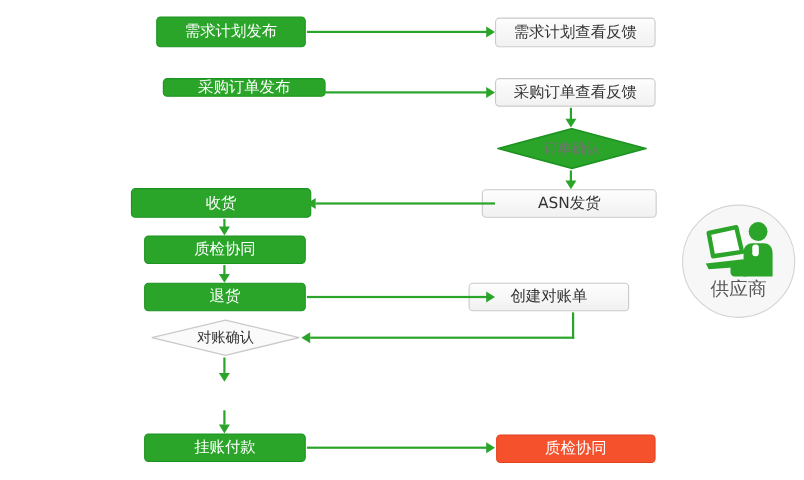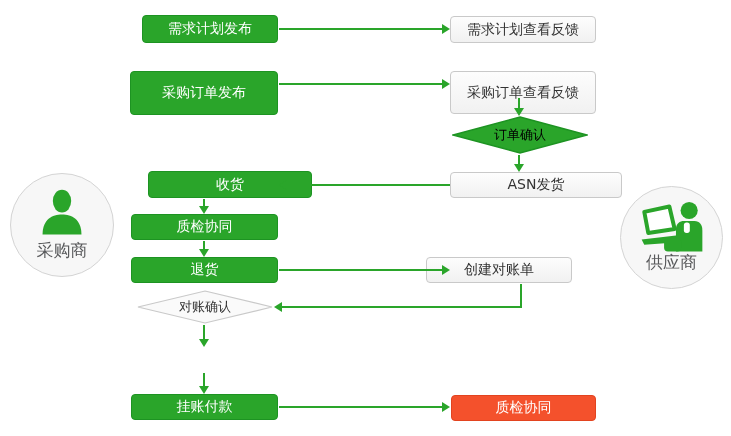--- a/index.html
+++ b/index.html
@@ -16,75 +16,66 @@
   .node{position:absolute;display:flex;align-items:center;justify-content:center;
         font-size:14px;border-radius:4px;box-sizing:border-box;white-space:nowrap;}
   .gbox{background:var(--green);border:1px solid var(--green-border);color:#ffffff;}
   .wbox{background:linear-gradient(180deg,#fdfdfd,#f1f1f1);border:1px solid var(--box-border);color:var(--text-dark);}
   .rbox{background:var(--red);border:1px solid var(--red-border);color:#ffffff;}
 
   .diamond{position:absolute;}
   .diamond svg{position:absolute;left:0;top:0;}
   .diamond .dlabel{position:absolute;left:0;top:0;width:100%;height:100%;
         display:flex;align-items:center;justify-content:center;font-size:13px;white-space:nowrap;}
-  .diamond.dgreen .dlabel{color:#000000;}
+  .diamond.dgreen .dlabel{color:#737373;}
   .diamond.dgray .dlabel{color:var(--text-dark);}
 
   .hline{position:absolute;height:2px;background:var(--green);}
   .vline{position:absolute;width:2px;background:var(--green);}
   .ah{position:absolute;width:0;height:0;}
   .ah-right{border-top:5px solid transparent;border-bottom:5px solid transparent;border-left:8px solid var(--green);}
   .ah-left{border-top:5px solid transparent;border-bottom:5px solid transparent;border-right:8px solid var(--green);}
   .ah-down{border-left:5px solid transparent;border-right:5px solid transparent;border-top:8px solid var(--green);}
 
   .actor{position:absolute;border-radius:50%;background:var(--actor-fill);
          border:1px solid var(--actor-border);box-sizing:border-box;
          display:flex;flex-direction:column;align-items:center;justify-content:flex-end;}
   .actor .alabel{color:var(--actor-text);font-size:17px;padding-bottom:14px;white-space:nowrap;}
   .actor .aicon{position:absolute;top:10px;left:0;width:100%;display:flex;justify-content:center;}
 </style>
 </head>
 <body>
 
 <div class="stage">
 
-  <div class="actor" style="left:10px;top:173px;width:104px;height:104px;">
-    <span class="aicon">
-      <svg width="54" height="58" viewBox="0 0 100 104">
-        <ellipse cx="50" cy="30" rx="17" ry="21" fill="var(--green)"></ellipse>
-        <path d="M14,92 C14,64 32,55 50,55 C68,55 86,64 86,92 Z" fill="var(--green)"></path>
-      </svg>
-    </span>
-    <span class="alabel">采购商</span>
-  </div>
 
   <div class="actor" style="left:620px;top:186px;width:103px;height:103px;">
     <span class="aicon" style="top:14px;">
       <svg width="66" height="52" viewBox="0 0 100 78">
         <polygon points="8,16 46,8 54,42 14,48" fill="#ffffff" stroke="var(--green)" stroke-width="6" stroke-linejoin="round"></polygon>
         <path d="M4,58 L56,52 L60,62 L8,66 Z" fill="var(--green)"></path>
         <circle cx="76" cy="14" r="13" fill="var(--green)"></circle>
         <path d="M56,76 L56,42 C56,34 62,30 68,30 L84,30 C92,30 96,36 96,44 L96,76 Z" fill="var(--green)"></path>
         <rect x="68" y="32" width="9" height="16" rx="4" fill="#ffffff"></rect>
         <rect x="38" y="56" width="26" height="20" rx="6" fill="var(--green)"></rect>
       </svg>
     </span>
     <span class="alabel">供应商</span>
   </div>
 
   <div class="node gbox" style="left:130px;top:15px;width:136px;height:28px;margin-left:12px;">需求计划发布</div>
-  <div class="node gbox" style="left:130px;top:71px;width:148px;height:44px;">采购订单发布</div>
-  <div class="node gbox" style="left:148px;top:171px;width:164px;height:27px;">收货</div>
+  <div class="node gbox" style="left:148px;top:71px;width:148px;height:17px;">采购订单发布</div>
+  <div class="node gbox" style="left:119px;top:171px;width:164px;height:27px;">收货</div>
   <div class="node gbox" style="left:131px;top:214px;width:147px;height:26px;">质检协同</div>
   <div class="node gbox" style="left:131px;top:257px;width:147px;height:26px;text-align:center;">退货</div>
   <div class="node gbox" style="left:131px;top:394px;width:147px;height:26px;">挂账付款</div>
 
   <div class="node wbox" style="left:450px;top:16px;width:146px;height:27px;">需求计划查看反馈</div>
-  <div class="node wbox" style="left:450px;top:71px;width:146px;height:43px;font-family:Liberation Serif, serif;">采购订单查看反馈</div>
-  <div class="node wbox" style="left:450px;top:172px;width:172px;height:26px;">ASN发货</div>
+  <div class="node wbox" style="left:450px;top:71px;width:146px;height:26px;font-family:Liberation Serif, serif;">采购订单查看反馈</div>
+  <div class="node wbox" style="left:438px;top:172px;width:159px;height:26px;">ASN发货</div>
   <div class="node wbox" style="left:426px;top:257px;width:146px;height:26px;">创建对账单</div>
   <div class="node rbox" style="left:451px;top:395px;width:145px;height:26px;">质检协同</div>
 
   <div class="diamond dgreen" style="left:452px;top:116px;width:136px;height:38px;">
     <svg width="136" height="38" viewBox="0 0 136 38">
       <polygon points="68,1 135,19 68,37 1,19" fill="var(--green)" stroke="var(--green-border)" stroke-width="1.5"></polygon>
     </svg>
     <span class="dlabel">订单确认</span>
   </div>
   <div class="diamond dgray" style="left:137px;top:290px;width:136px;height:34px;">

